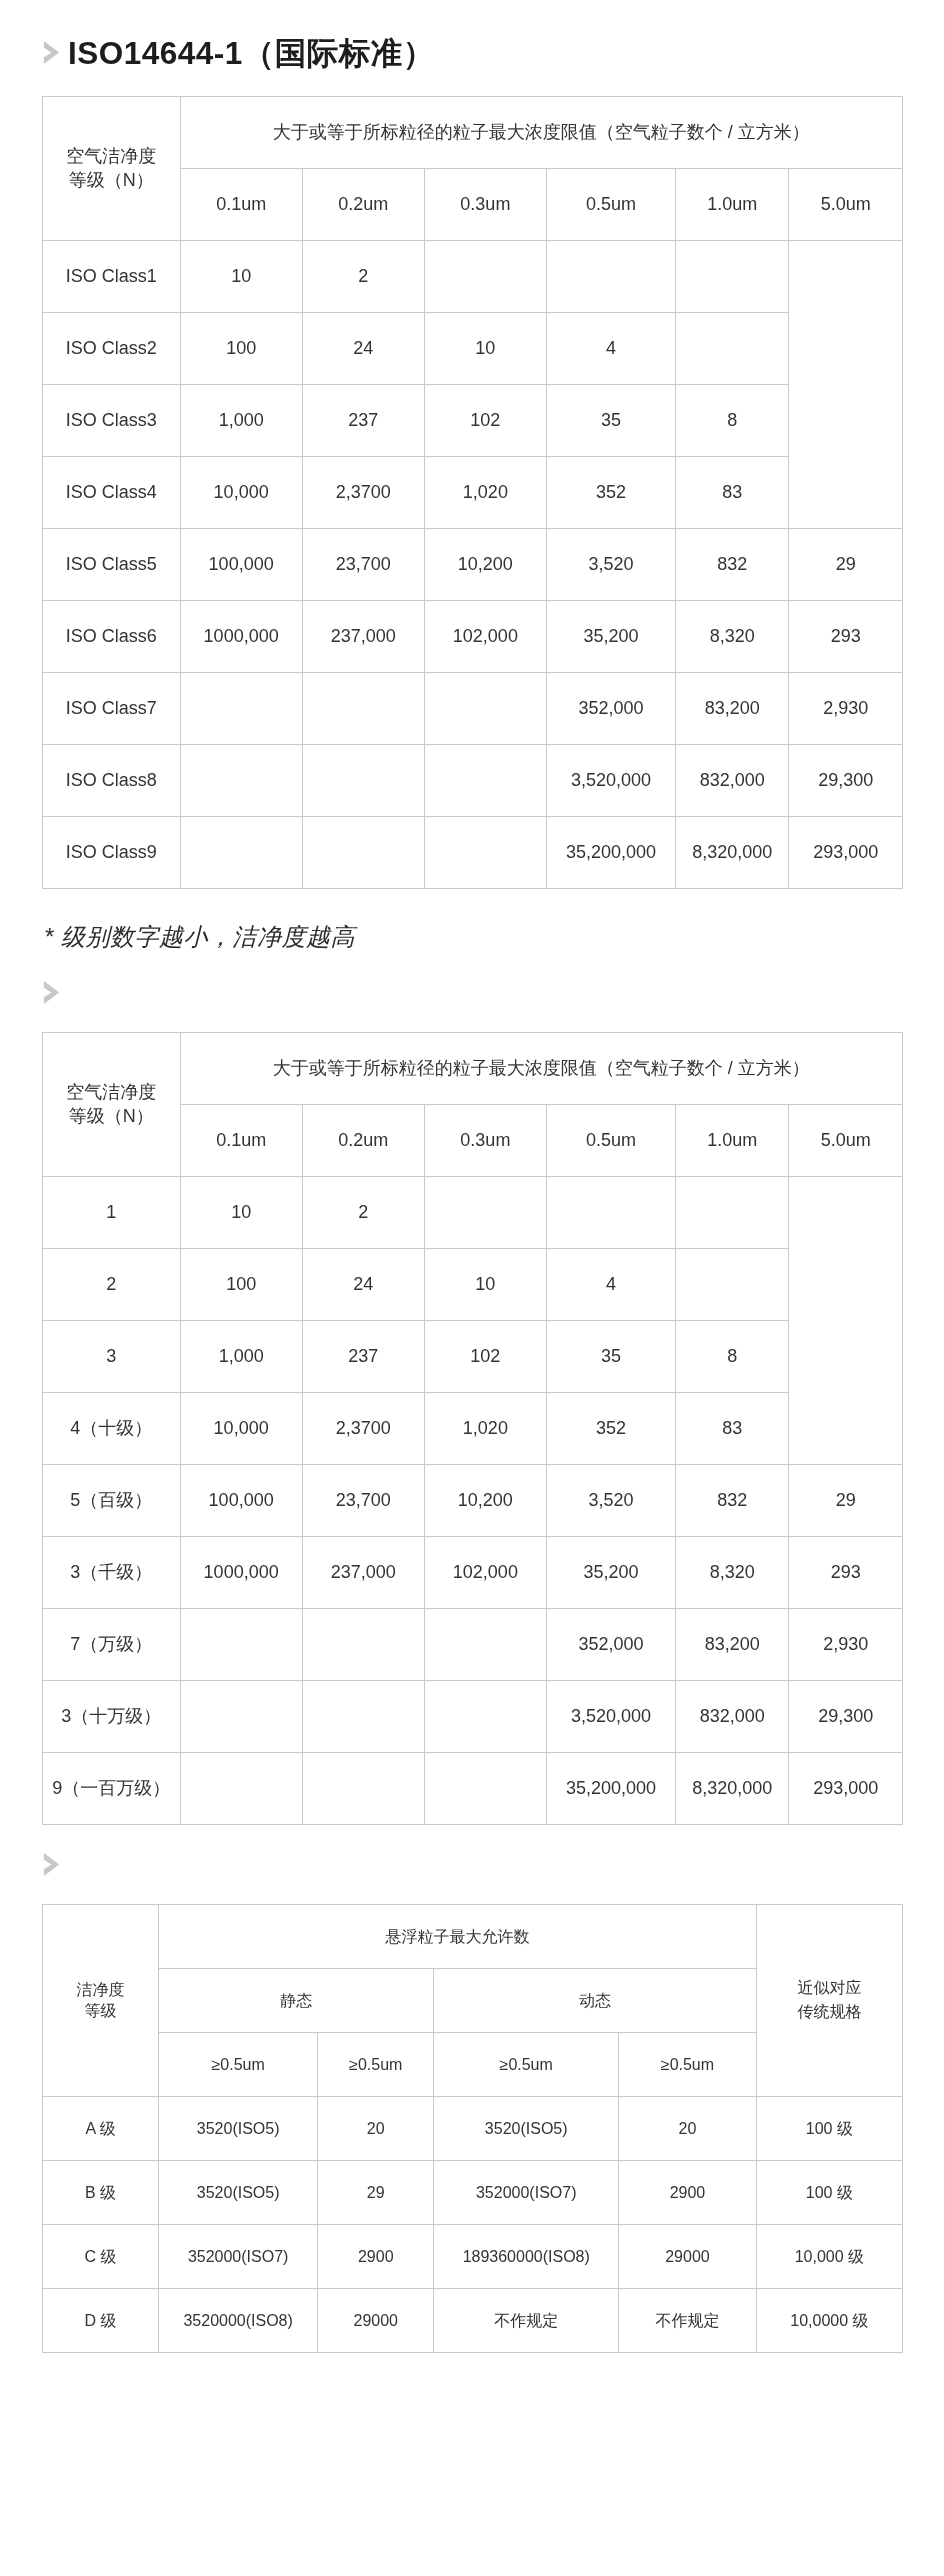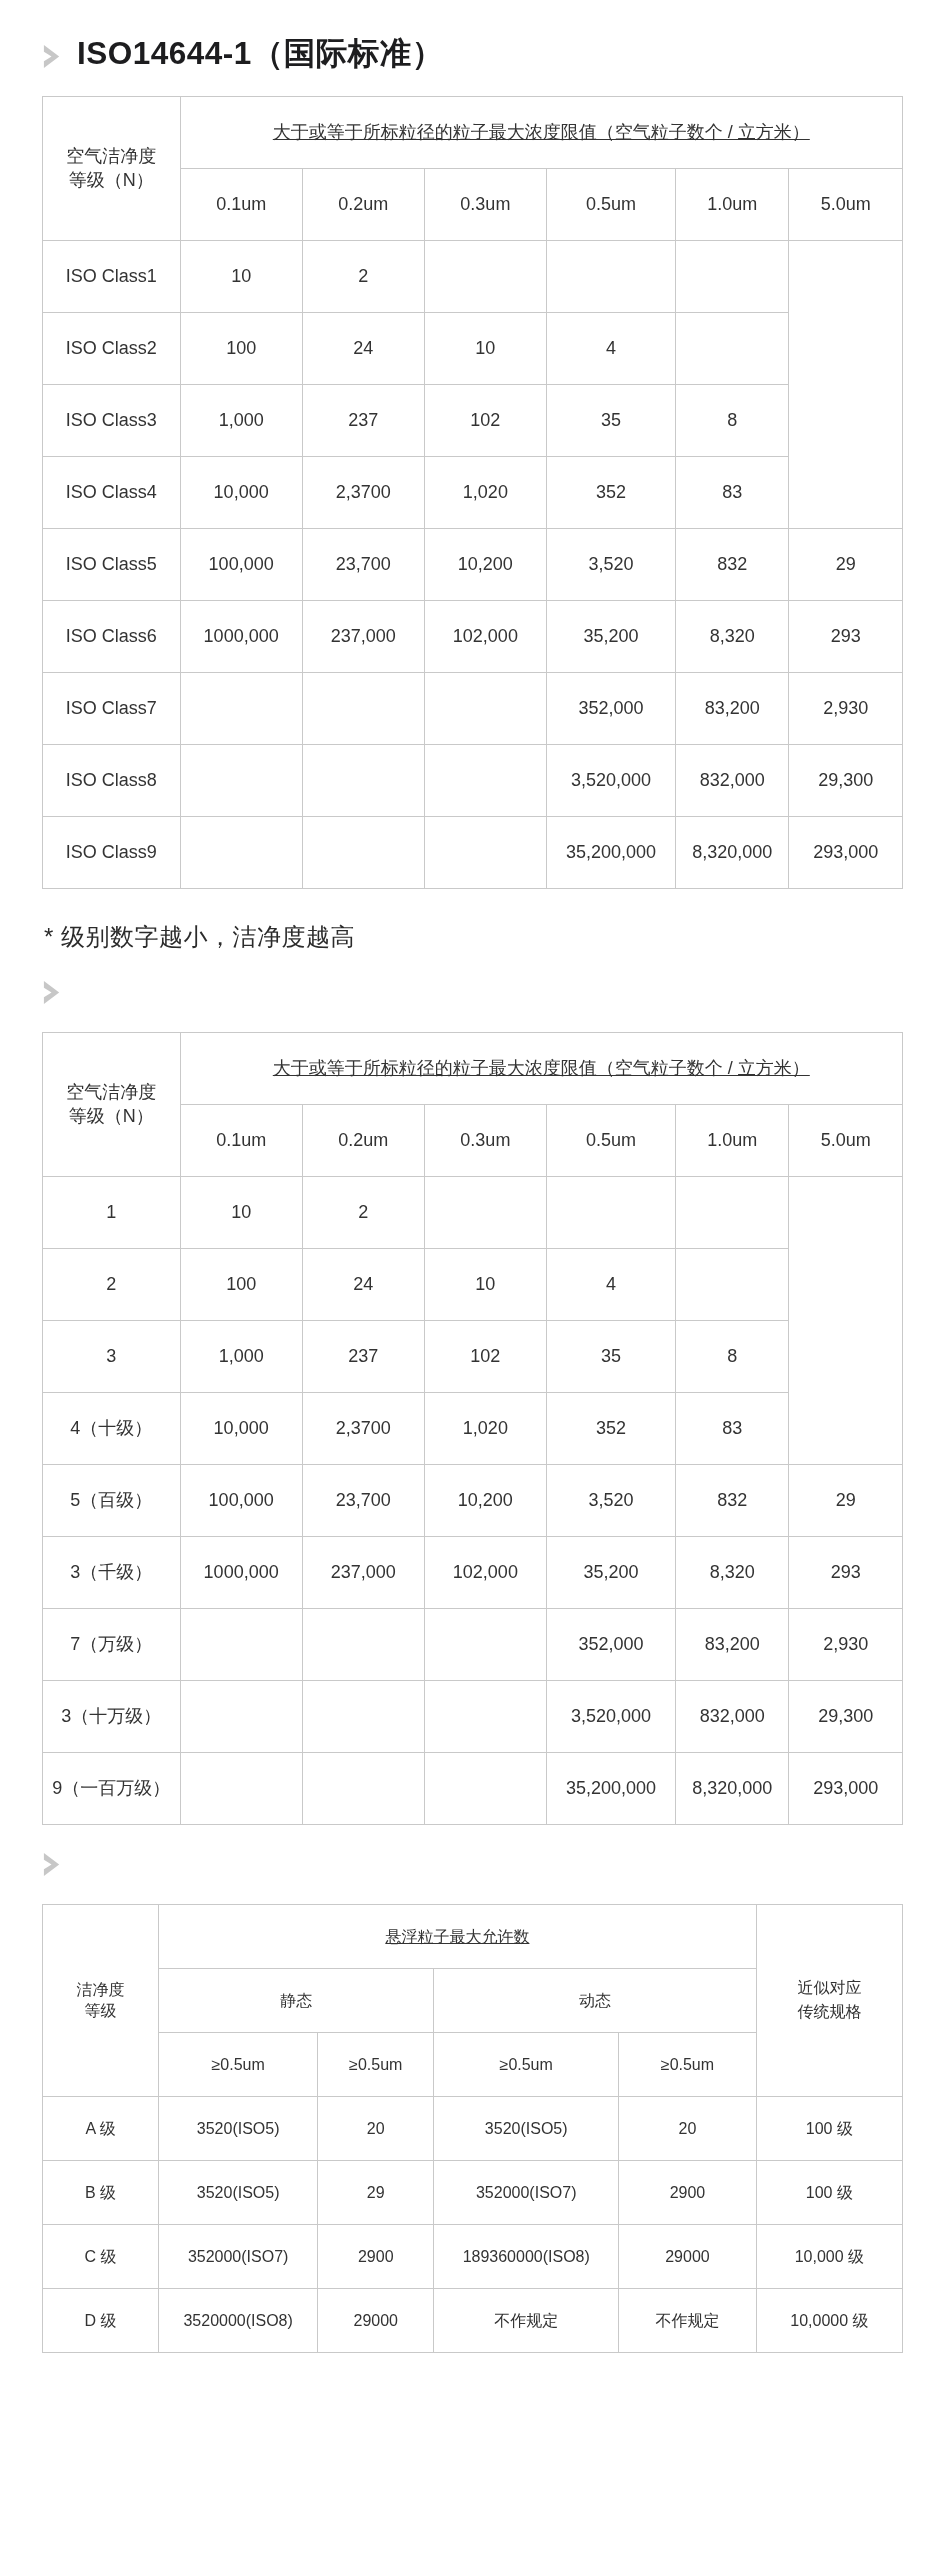--- a/index.html
+++ b/index.html
@@ -15,22 +15,22 @@
   }
   .page {
     width: 945px;
     box-sizing: border-box;
     padding: 25px 42px 57px 42px;
   }
 
   
   .section-head {
     display: flex;
-    align-items: flex-end;
-    gap: 14px;
+    align-items: center;
+    gap: 5px;
     margin: 25px 0 25px 0;
   }
   .section-head.first { margin-top: 9.6px; }
   .chev {
     width: 21px;
     height: 29px;
     flex: 0 0 auto;
     display: block;
   }
   .section-title {
@@ -55,21 +55,20 @@
     font-weight: normal;
     font-size: 18px;
     color: #333;
     padding: 0;
     height: 71px;
     line-height: 1.35;
   }
   .hdr-span {
     font-size: 17px;
     padding: 0 7.6px;
-    text-decoration: underline;
   }
   .cls-col {
     font-size: 18px;
   }
   .corner-cell {
     font-size: 17px;
     line-height: 1.5;
     padding: 0 5.7px;
   }
   .sizehdr {
@@ -78,20 +77,21 @@
   .empty {
     background: #fff;
   }
 
   
   .footnote {
     font-size: 24px;
     color: #2b2b2b;
     margin: 32px 0 5.7px 1.9px;
     letter-spacing: 0.5px;
+    font-style: italic;
   }
 
   
   table.gmp td, table.gmp th {
     height: 63px;
     font-size: 16px;
   }
   table.gmp .tallcell {
     line-height: 1.55;
     margin-left: 45px;

